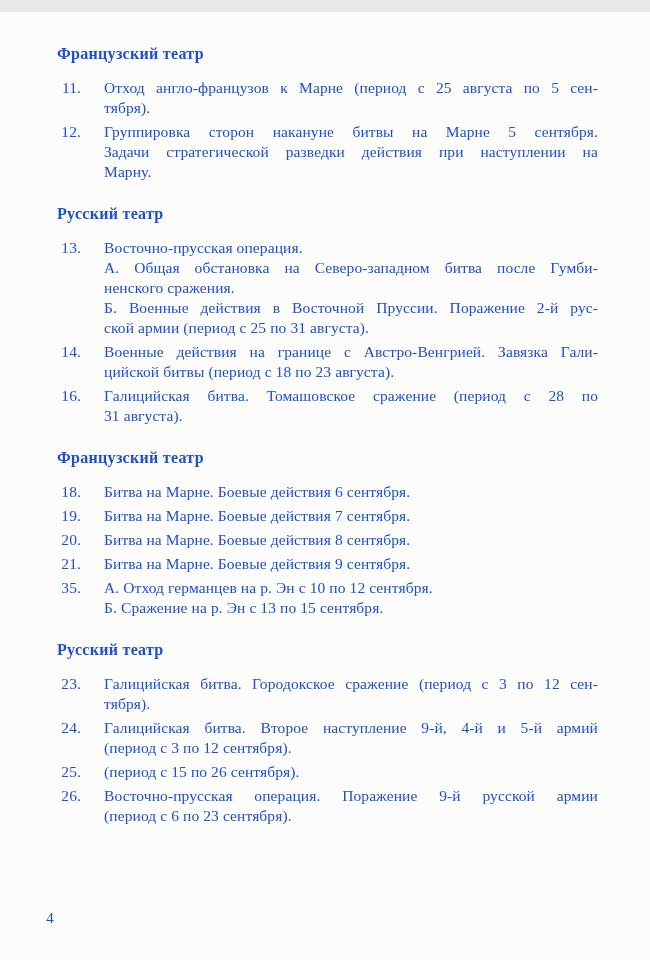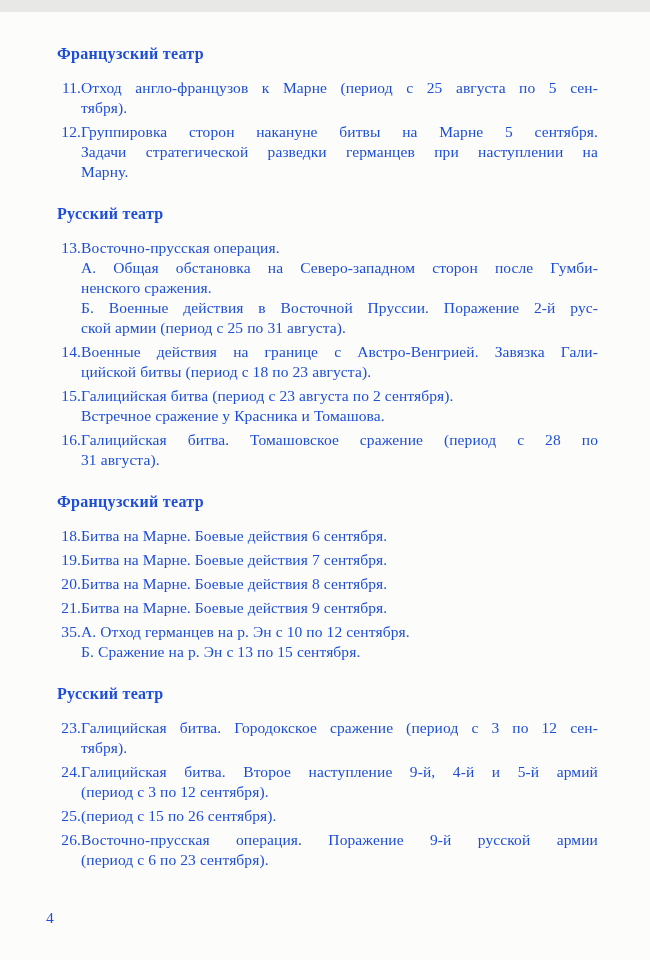--- a/index.html
+++ b/index.html
@@ -26,21 +26,21 @@
   .heading {
     font-size: 16px;
     font-weight: bold;
     margin: 0 0 14px 2px;
     line-height: 20px;
     letter-spacing: 0.3px;
   }
   .item {
     display: grid;
     grid-template-columns: 26px 1fr;
-    column-gap: 0;
+    column-gap: 23px;
     margin-bottom: 4px;
   }
   .num {
     text-align: right;
     white-space: nowrap;
   }
   .txt { display: block; }
   .line { display: block; }
   .line.just {
     text-align: justify;
@@ -64,49 +64,42 @@
           <span class="num">11.</span>
           <span class="txt">
             <div class="line just">Отход англо-французов к Марне (период с 25 августа по 5 сен-</div>
             <div class="line">тября).</div>
           </span>
         </div>
         <div class="item">
           <span class="num">12.</span>
           <span class="txt">
             <div class="line just">Группировка сторон накануне битвы на Марне 5 сентября.</div>
-            <div class="line just">Задачи стратегической разведки германцев при наступлении на</div>
+            <div class="line just">Задачи стратегической разведки действия при наступлении на</div>
             <div class="line">Марну.</div>
           </span>
         </div>
       </section>
       <section class="toc-section">
         <h2 class="heading">Русский театр</h2>
         <div class="item">
           <span class="num">13.</span>
           <span class="txt">
             <div class="line">Восточно-прусская операция.</div>
-            <div class="line just">А. Общая обстановка на Северо-западном сторон после Гумби-</div>
+            <div class="line just">А. Общая обстановка на Северо-западном битва после Гумби-</div>
             <div class="line">ненского сражения.</div>
             <div class="line just">Б. Военные действия в Восточной Пруссии. Поражение 2-й рус-</div>
             <div class="line">ской армии (период с 25 по 31 августа).</div>
           </span>
         </div>
         <div class="item">
           <span class="num">14.</span>
           <span class="txt">
             <div class="line just">Военные действия на границе с Австро-Венгрией. Завязка Гали-</div>
             <div class="line">цийской битвы (период с 18 по 23 августа).</div>
-          </span>
-        </div>
-        <div class="item">
-          <span class="num">15.</span>
-          <span class="txt">
-            <div class="line">Галицийская битва (период с 23 августа по 2 сентября).</div>
-            <div class="line">Встречное сражение у Красника и Томашова.</div>
           </span>
         </div>
         <div class="item">
           <span class="num">16.</span>
           <span class="txt">
             <div class="line just">Галицийская битва. Томашовское сражение (период с 28 по</div>
             <div class="line">31 августа).</div>
           </span>
         </div>
       </section>

